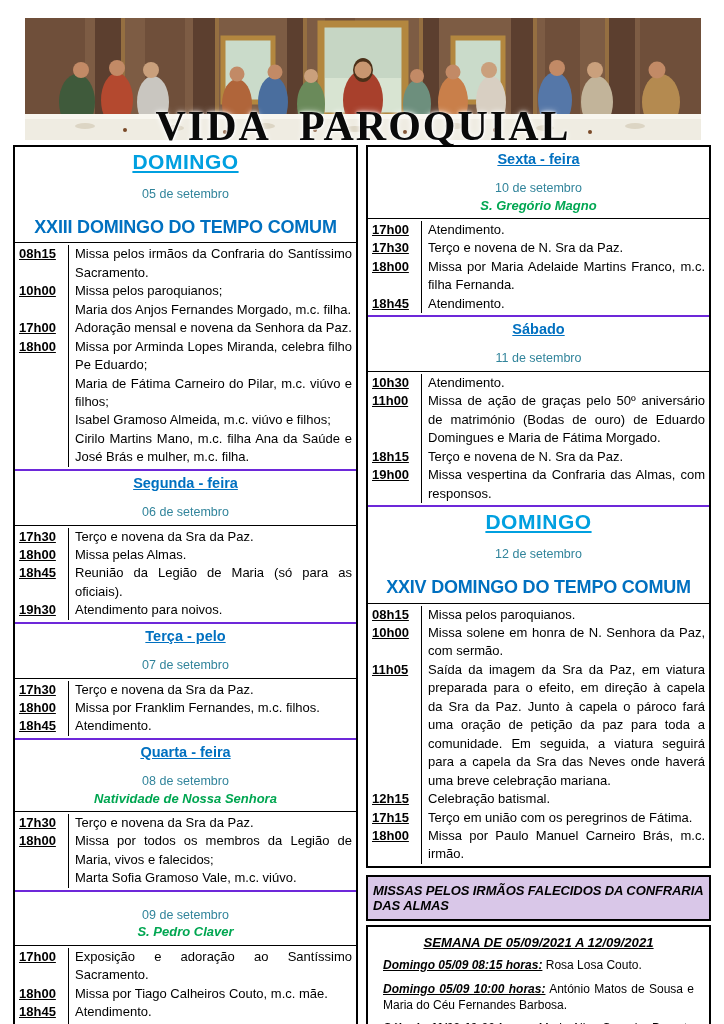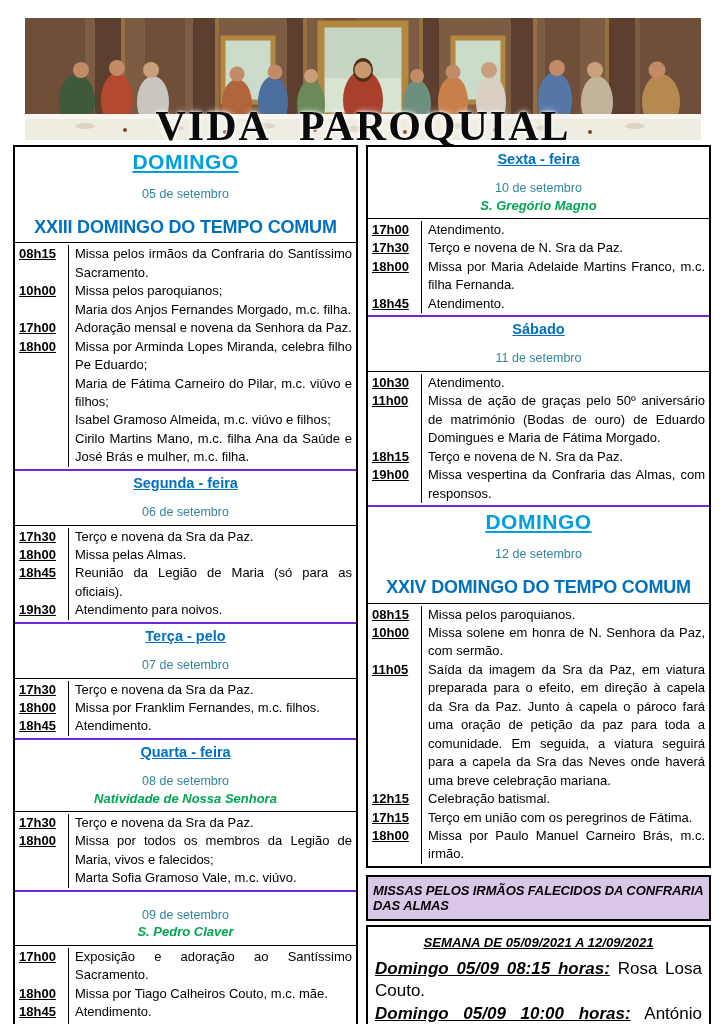--- a/index.html
+++ b/index.html
@@ -37,21 +37,21 @@
   .desc{flex:1;padding:0 4px 0 6px;text-align:justify;white-space:pre-line;}
   .desc.it{font-style:italic;}
 
   
   .almas-header{border:2px solid #000;background:var(--almas-bg,#D9C7E8);
     font-style:italic;font-weight:700;font-size:13px;padding:6px 5px;margin-top:7px;
     letter-spacing:-.1px;}
   .almas-box{border:2px solid #000;margin-top:4px;padding:5px 7px 8px;}
   .week-title{text-align:center;font-weight:700;font-style:italic;
     text-decoration:underline;font-size:13.2px;margin:3px 0 8px;}
-  .entry{margin:0;font-size:17px;line-height:1.32;text-align:justify;}
+  .entry{margin:8px;font-size:12px;line-height:1.32;text-align:justify;}
   .entry .lbl{font-style:italic;font-weight:700;text-decoration:underline;}
 </style>
 </head>
 <body>
 
 <div class="page">
 
   <div class="banner">
     <svg viewBox="0 0 676 122" preserveAspectRatio="none" aria-hidden="true">
       <rect width="676" height="122" fill="#7d5c44"></rect>

